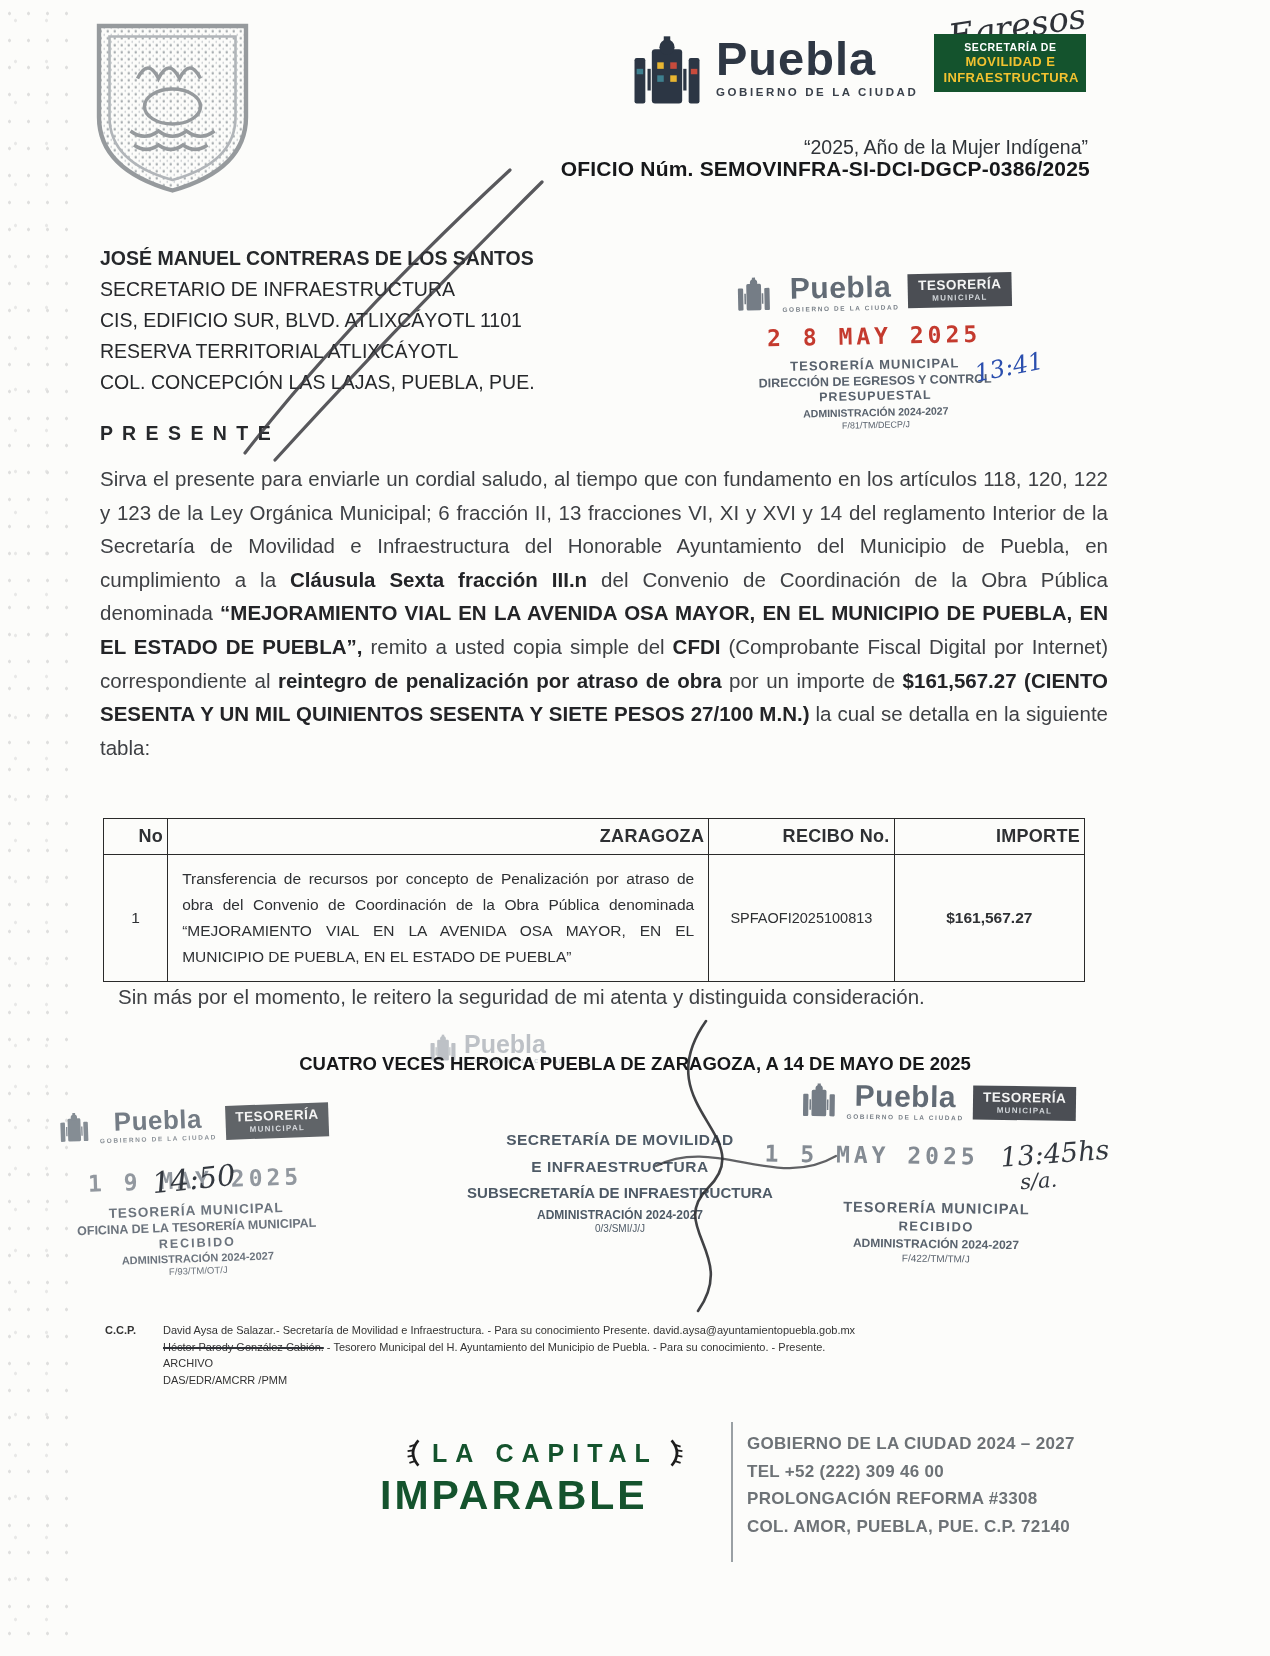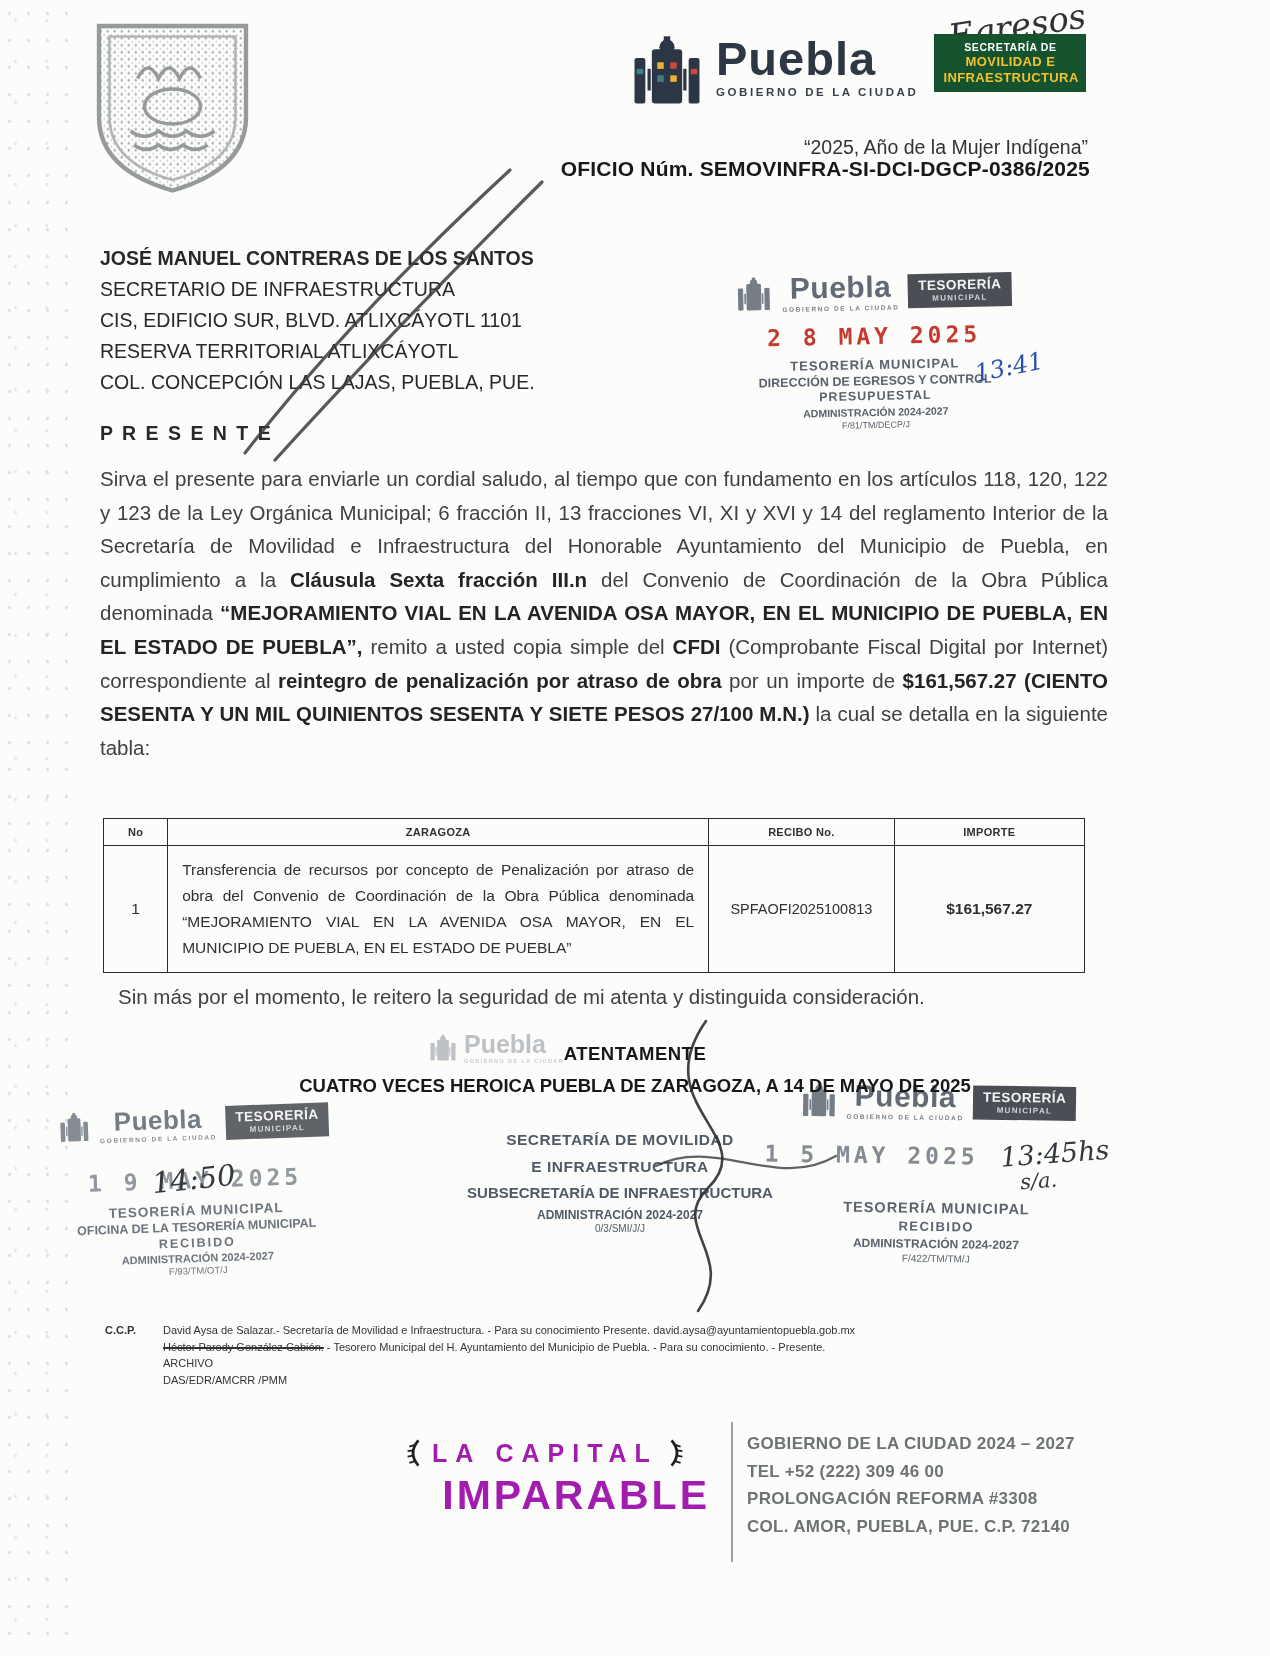--- a/index.html
+++ b/index.html
@@ -64,21 +64,21 @@
   .st-l5 { font-size:9px; margin-top:2px; }
   
   .bodytxt {
     position:absolute; left:100px; top:462px; width:1008px;
     font-size:20.5px; line-height:33.6px; text-align:justify; color:#3e4044;
   }
   .b { font-weight:700; color:#232427; }
   
   .tbl { position:absolute; left:103px; top:818px; width:982px; border-collapse:collapse; color:#2e3033; }
   .tbl th, .tbl td { border:1.6px solid #2a2a2a; }
-  .tbl th { font-size:11px; font-weight:700; padding:7px 4px; letter-spacing:.3px; }
+  .tbl th { font-size:18px; font-weight:700; padding:7px 4px; letter-spacing:.3px;text-align:right; }
   .c-no { width:64px; text-align:center; font-size:15.5px; }
   .c-concepto { width:540px; text-align:justify; padding:11px 14px; line-height:26px; font-size:15.5px; }
   .c-recibo { width:185px; text-align:center; font-size:14.5px; }
   .c-importe { width:190px; text-align:center; font-size:15.5px; font-weight:700; }
   .closing { position:absolute; left:118px; top:985px; font-size:20.5px; color:#3e4044; }
   
   .sig-head { position:absolute; left:160px; top:1043px; width:950px; text-align:center; color:#17181a; z-index:2; }
   .atent { font-weight:700; font-size:18.5px; letter-spacing:.5px; }
   .citydate { font-weight:700; font-size:18.5px; margin-top:10px; }
   .ghost-logo { position:absolute; left:428px; top:1032px; display:flex; align-items:center; gap:6px; opacity:.55; z-index:1; }
@@ -114,21 +114,21 @@
   .sr-l1 { font-size:14.5px; font-weight:700; letter-spacing:1px; margin-top:10px; }
   .sr-l2 { font-size:13px; font-weight:700; letter-spacing:1.5px; margin-top:3px; }
   .sr-l3 { font-size:12px; font-weight:700; margin-top:3px; }
   .sr-l4 { font-size:10px; margin-top:2px; }
   
   .ccp { position:absolute; left:105px; top:1322px; display:grid; grid-template-columns:58px 900px; font-size:11px; line-height:16.5px; color:#333; }
   .ccp-label { font-weight:700; }
   .crossed { text-decoration:line-through; text-decoration-thickness:2.2px; text-decoration-color:#2f3238; }
   
   .fdivider { position:absolute; left:731px; top:1422px; width:2px; height:140px; background:#9aa0a4; }
-  .slogan { position:absolute; left:380px; top:1436px; width:330px; text-align:right; color:#a21caf; }
+  .slogan { position:absolute; left:380px; top:1436px; width:330px; text-align:left; color:#14532d; }
   .slogan-top { display:flex; align-items:center; justify-content:center; gap:10px; }
   .slogan-top span { font-size:25px; font-weight:800; letter-spacing:8px; }
   .slogan-bottom { font-size:41px; font-weight:800; letter-spacing:3px; margin-top:2px; }
   .laurel { width:18px; height:34px; }
   .footer-lines { position:absolute; left:747px; top:1430px; font-size:17px; font-weight:600; color:#6d7276; line-height:27.5px; letter-spacing:.3px; }
 </style>
 </head>
 <body>
 
 <div class="page">
@@ -250,21 +250,20 @@
         <td class="c-concepto">Transferencia de recursos por concepto de Penalización por atraso de obra del Convenio de Coordinación de la Obra Pública denominada “MEJORAMIENTO VIAL EN LA AVENIDA OSA MAYOR, EN EL MUNICIPIO DE PUEBLA, EN EL ESTADO DE PUEBLA”</td>
         <td class="c-recibo">SPFAOFI2025100813</td>
         <td class="c-importe">$161,567.27</td>
       </tr>
     </tbody>
   </table>
 
   <p class="closing">Sin más por el momento, le reitero la seguridad de mi atenta y distinguida consideración.</p>
 
   <div class="sig-head">
-    <div class="atent">ATENTAMENTE</div>
     <div class="citydate">CUATRO VECES HEROICA PUEBLA DE ZARAGOZA, A 14 DE MAYO DE 2025</div>
   </div>
 
   <div class="ghost-logo">
     <svg class="stamp-icon" viewBox="0 0 72 64">
         <use href="#cath" fill="currentColor"></use>
       </svg>
     <div>
       <div class="ghost-word">Puebla</div>
       <div class="ghost-sub">GOBIERNO DE LA CIUDAD</div>

